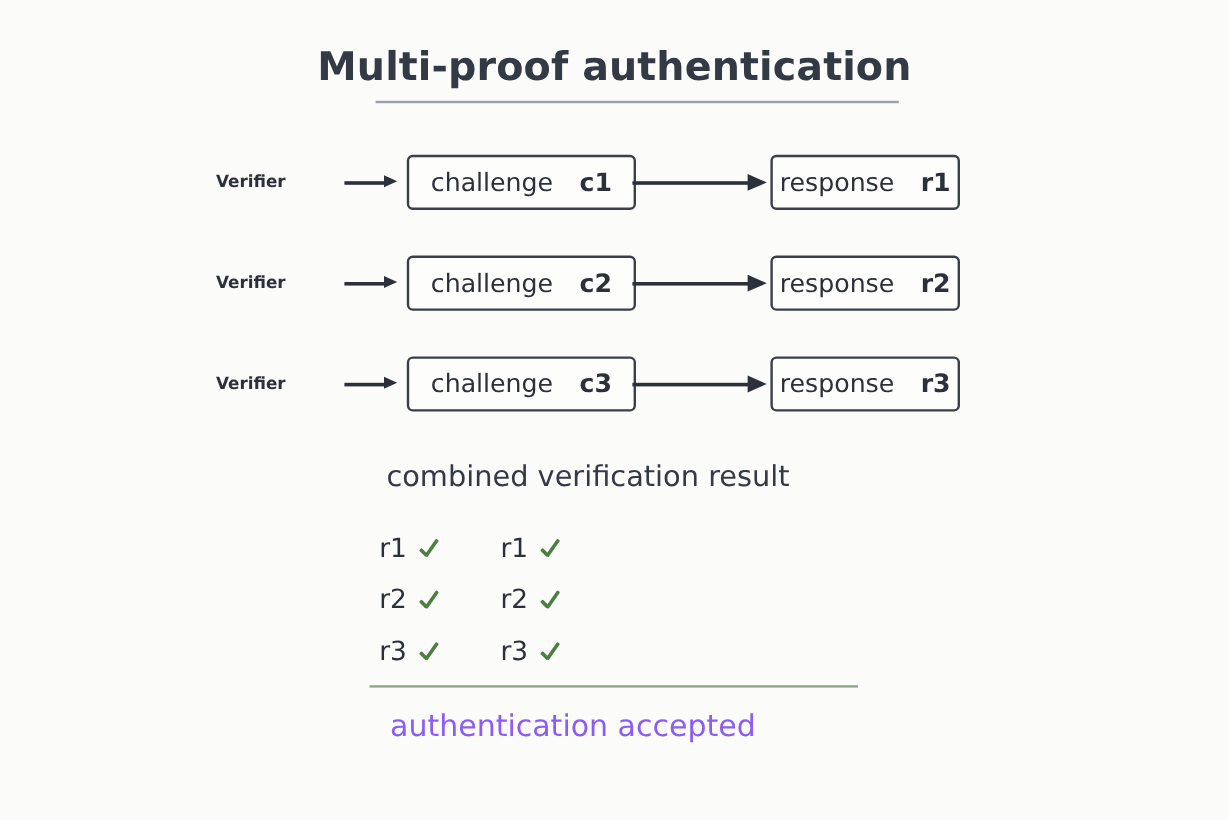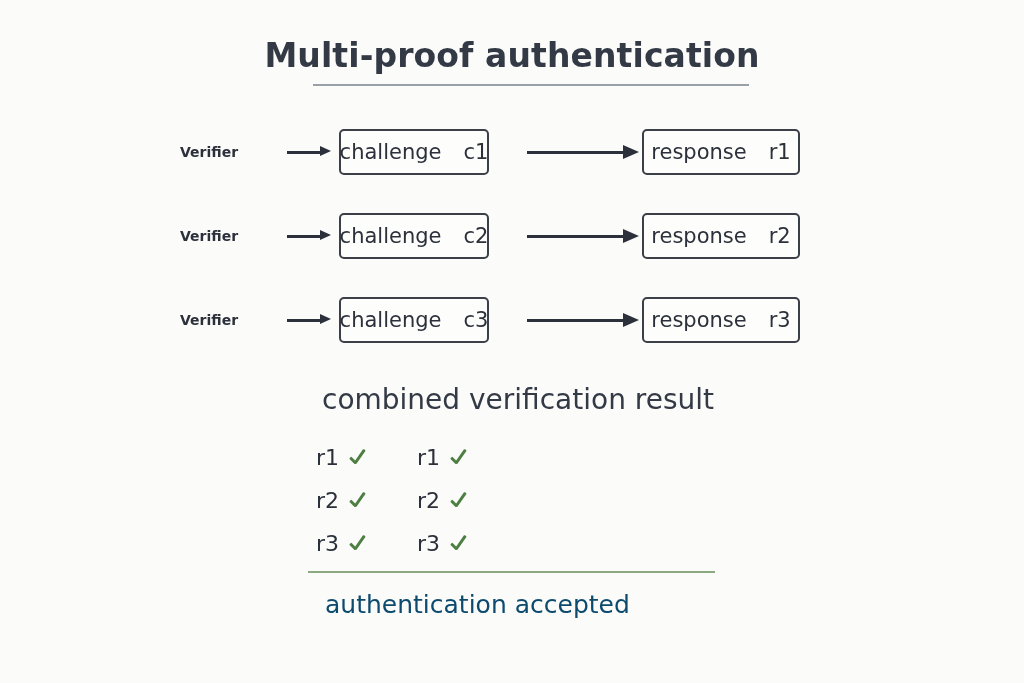--- a/index.html
+++ b/index.html
@@ -108,30 +108,30 @@
     display: flex;
     align-items: center;
     justify-content: center;
     font-size: 21px;
     color: #2b303a;
     white-space: nowrap;
   }
 
   .challenge-box {
     left: 339px;
-    width: 150px;
+    width: 191px;
   }
 
   .response-box {
     left: 642px;
     width: 158px;
   }
 
   .code {
-    font-weight: 400;
+    font-weight: 700;
     margin-left: 22px;
   }
 
   
   .link-arrow {
     position: absolute;
     left: 527px;
     top: 19px;
     width: 113px;
     height: 8px;
@@ -153,21 +153,21 @@
     border-top: 7px solid transparent;
     border-bottom: 7px solid transparent;
     border-left: 16px solid #2b303a;
   }
 
   
   .combined-heading {
     position: absolute;
     top: 383px;
     left: 322px;
-    font-size: 28px;
+    font-size: 24px;
     color: #333a45;
     white-space: nowrap;
   }
 
   .check-grid {
     position: absolute;
     top: 436px;
     left: 316px;
     display: grid;
     grid-template-columns: 101px auto;
@@ -223,21 +223,21 @@
     width: 407px;
     height: 2px;
     background: #8aa882;
   }
 
   .verdict {
     position: absolute;
     top: 590px;
     left: 325px;
     font-size: 25px;
-    color: #0c4a6e;
+    color: #8b5cf6;
     white-space: nowrap;
   }
 </style>
 </head>
 <body>
 
 <div class="canvas">
 
   <div class="title">Multi-proof authentication</div>
   <div class="title-rule"></div>

